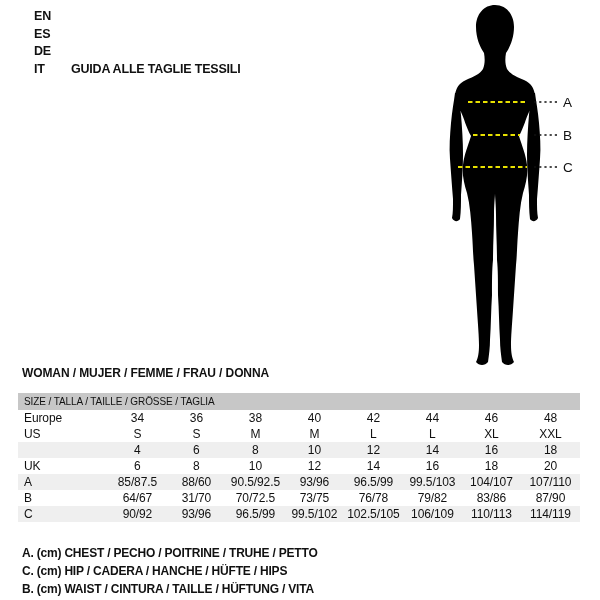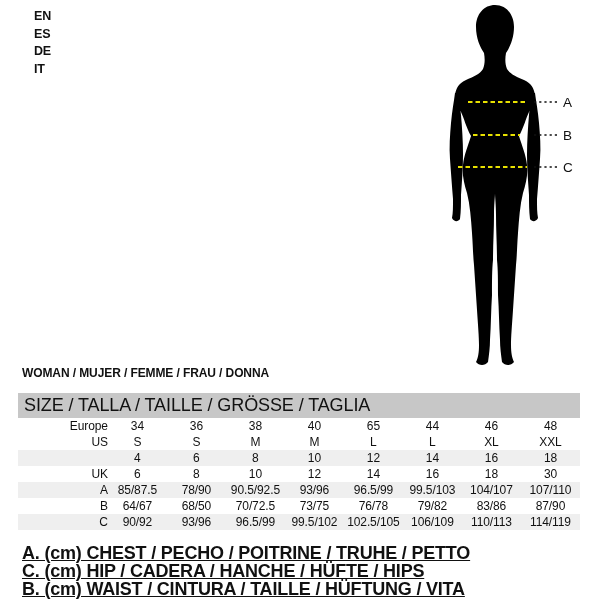--- a/index.html
+++ b/index.html
@@ -18,44 +18,45 @@
 
   
   .section-title { left:22px; top:366px; font-size:12px; font-weight:700;
                    letter-spacing:-0.1px;text-align:center; }
 
   
   .size-table-wrap { left:18px; top:393px; width:562px; }
   table.size-table { width:100%; border-collapse:collapse; table-layout:fixed;
                      font-size:12px; letter-spacing:-0.1px; }
   table.size-table th.table-header { background:var(--header-bg,#c7c7c7); text-align:left;
-                     font-weight:400; padding:2px 0 2px 6px; height:17px; font-size:18px; }
+                     font-weight:400; padding:2px 0 2px 6px; height:17px; font-size:10px; }
   table.size-table td { height:16px; text-align:center; font-weight:400; padding:0; }
-  table.size-table td.label-cell { text-align:right; padding-left:6px; }
+  table.size-table td.label-cell { text-align:left; padding-left:6px; }
   table.size-table tr.shaded td { background:var(--stripe-bg,#efefef); }
 
   
   .legend-block { left:22px; top:544px; }
-  .legend-line { line-height:18px; font-size:18px; font-weight:700; letter-spacing:-0.2px;text-decoration:underline; }
+  .legend-line { line-height:18px; font-size:12px; font-weight:700; letter-spacing:-0.2px; }
 </style>
 </head>
 <body>
 
 <div class="abs lang-block">
     <div class="lang-row">
       <span class="lang-code">EN</span>
     </div>
     <div class="lang-row">
       <span class="lang-code">ES</span>
     </div>
     <div class="lang-row">
       <span class="lang-code">DE</span>
     </div>
     <div class="lang-row">
       <span class="lang-code">IT</span>
+      <span>GUIDA ALLE TAGLIE TESSILI</span>
     </div>
   </div>
 
 <div class="abs figure-wrap">
   <svg width="170" height="365" viewBox="0 0 170 365">
     <g fill="#000">
       <path d="M60,0
         C49,0 41,9 41,22 C41,33 45,42 49,48 C50,54 50,59 48,64
         C45,69 38,72 31,75 C24,78 21,83 20,90 C20,98 23,103 26,107
         C29,113 31,122 36,131 C33,141 29,150 28,160 C27,170 29,178 32,188
@@ -116,21 +117,21 @@
           <th class="table-header" colspan="9">SIZE / TALLA / TAILLE / GRÖSSE / TAGLIA</th>
         </tr>
     </thead>
     <tbody>
         <tr>
           <td class="label-cell">Europe</td>
           <td>34</td>
           <td>36</td>
           <td>38</td>
           <td>40</td>
-          <td>65</td>
+          <td>42</td>
           <td>44</td>
           <td>46</td>
           <td>48</td>
         </tr>
         <tr>
           <td class="label-cell">US</td>
           <td>S</td>
           <td>S</td>
           <td>M</td>
           <td>M</td>
@@ -152,37 +153,37 @@
         </tr>
         <tr>
           <td class="label-cell">UK</td>
           <td>6</td>
           <td>8</td>
           <td>10</td>
           <td>12</td>
           <td>14</td>
           <td>16</td>
           <td>18</td>
-          <td>30</td>
+          <td>20</td>
         </tr>
         <tr class="shaded">
           <td class="label-cell">A</td>
           <td>85/87.5</td>
-          <td>78/90</td>
+          <td>88/60</td>
           <td>90.5/92.5</td>
           <td>93/96</td>
           <td>96.5/99</td>
           <td>99.5/103</td>
           <td>104/107</td>
           <td>107/110</td>
         </tr>
         <tr>
           <td class="label-cell">B</td>
           <td>64/67</td>
-          <td>68/50</td>
+          <td>31/70</td>
           <td>70/72.5</td>
           <td>73/75</td>
           <td>76/78</td>
           <td>79/82</td>
           <td>83/86</td>
           <td>87/90</td>
         </tr>
         <tr class="shaded">
           <td class="label-cell">C</td>
           <td>90/92</td>

